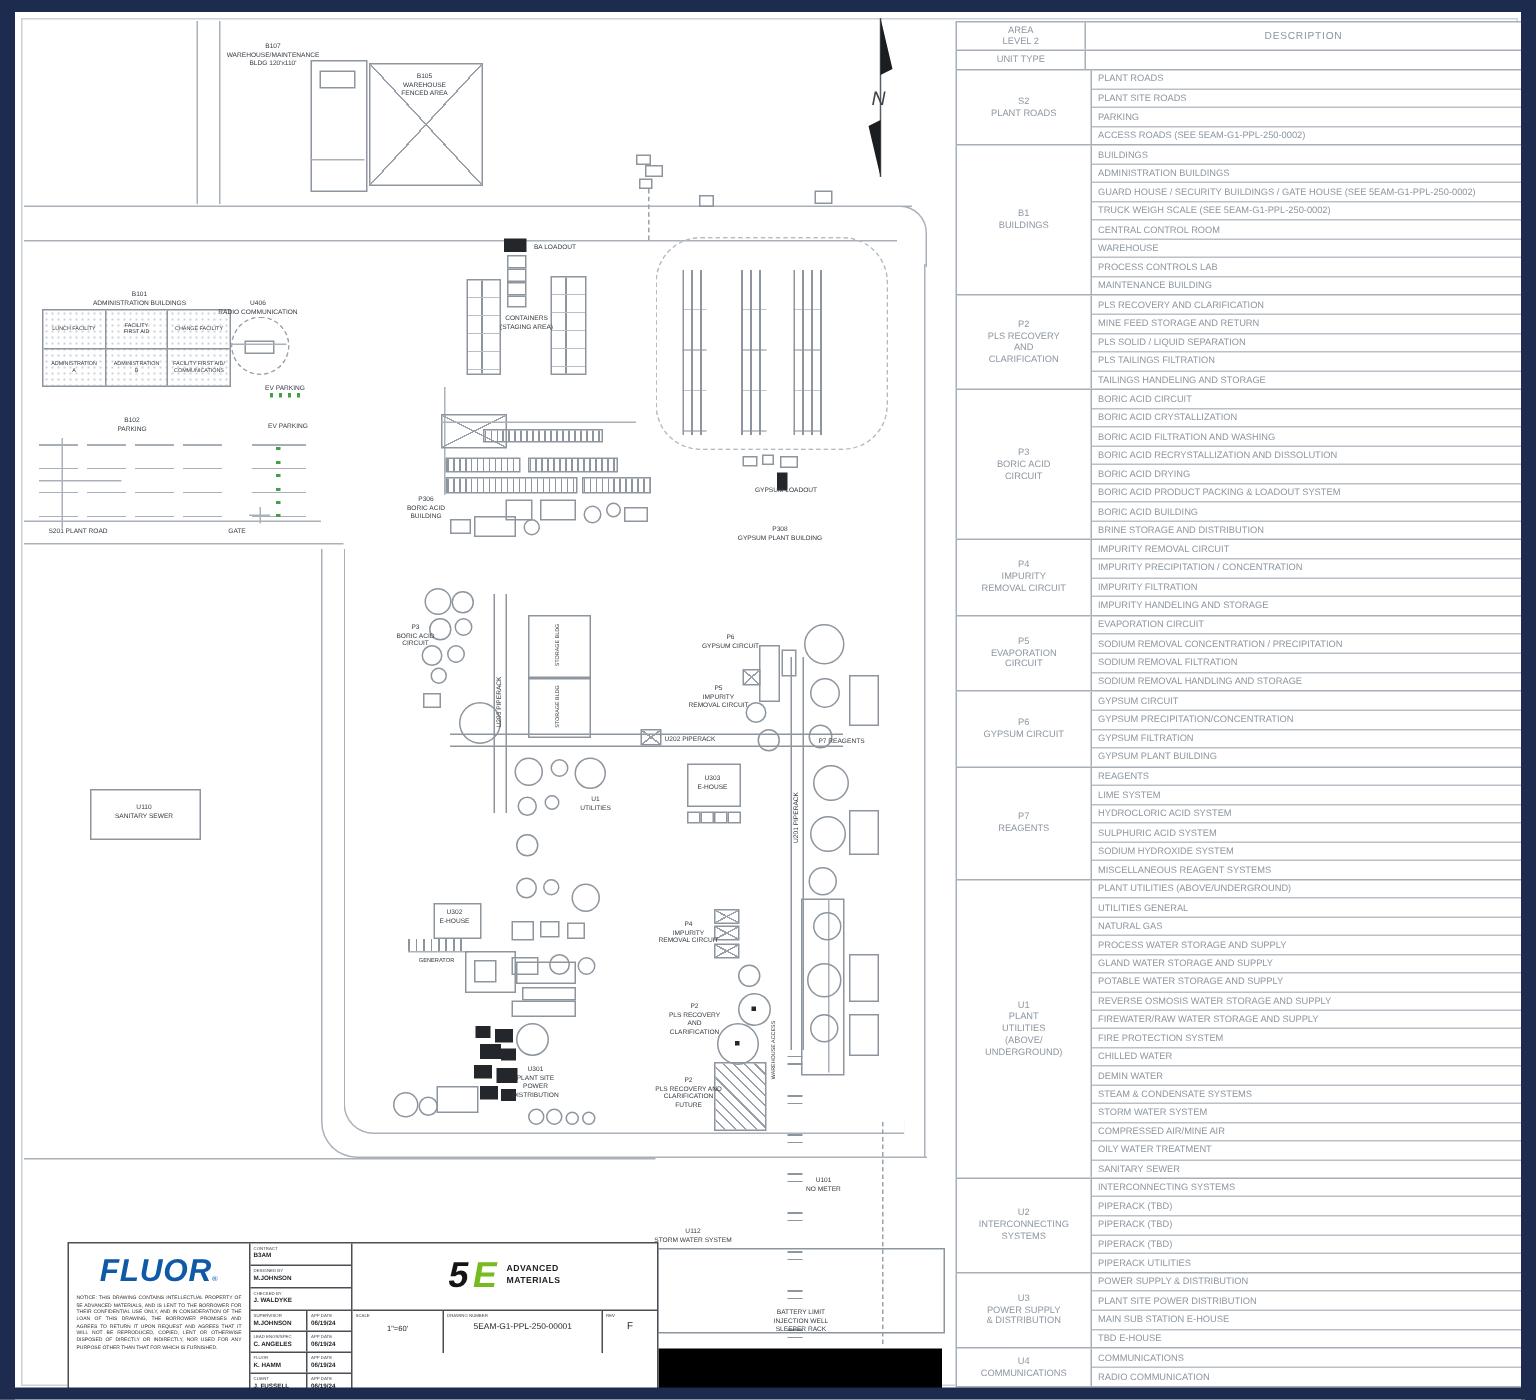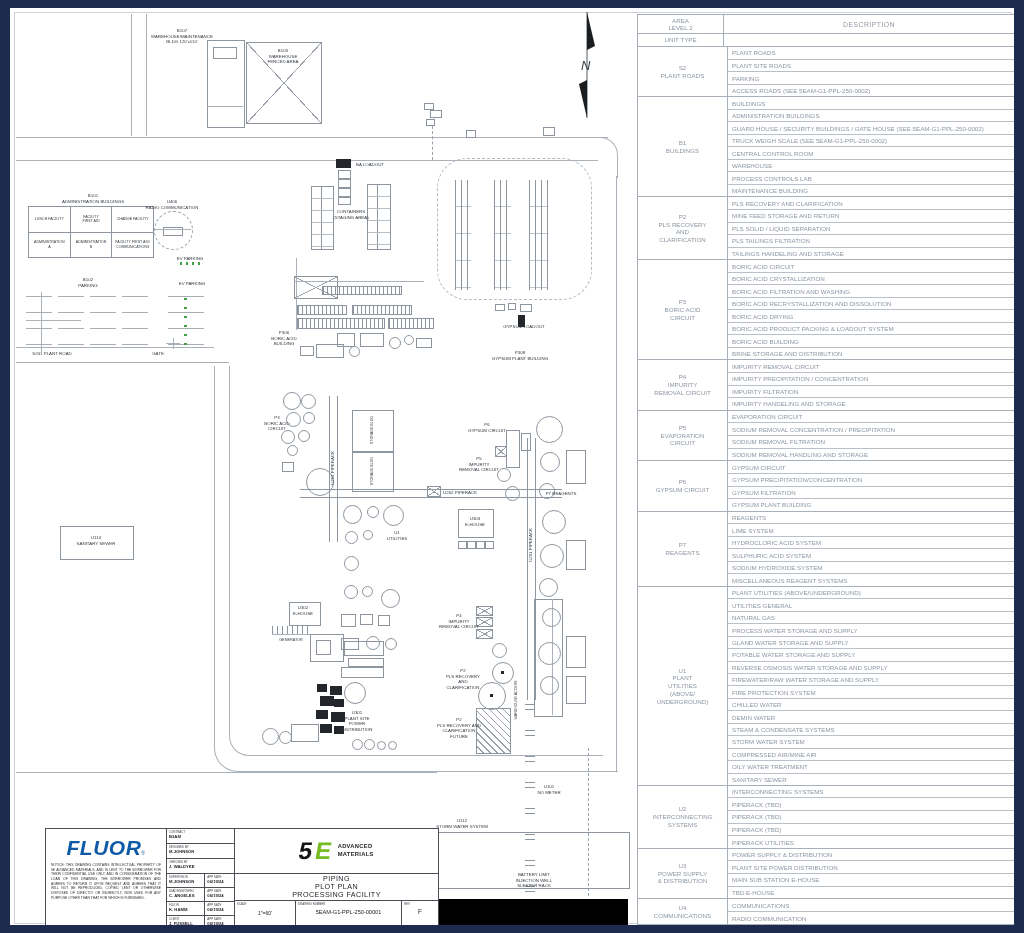--- a/index.html
+++ b/index.html
@@ -423,23 +423,20 @@
     </div>
   <div class="tb-center">
     <div class="tb-logo">
       <span class="l5e">
           <span class="l5">5</span>
           <span class="le">E</span>
         </span>
       <span class="ladv">ADVANCED
 MATERIALS</span>
     </div>
-    <div class="tb-title">PIPING
-PLOT PLAN
-PROCESSING FACILITY</div>
     <div class="tb-strip">
       <div class="tb-scale">
         <span class="cap">SCALE</span>
         <span class="val">1"=60'</span>
       </div>
       <div class="tb-dn">
         <span class="cap">DRAWING NUMBER</span>
         <span class="val">5EAM-G1-PPL-250-00001</span>
       </div>
       <div class="tb-rev">

